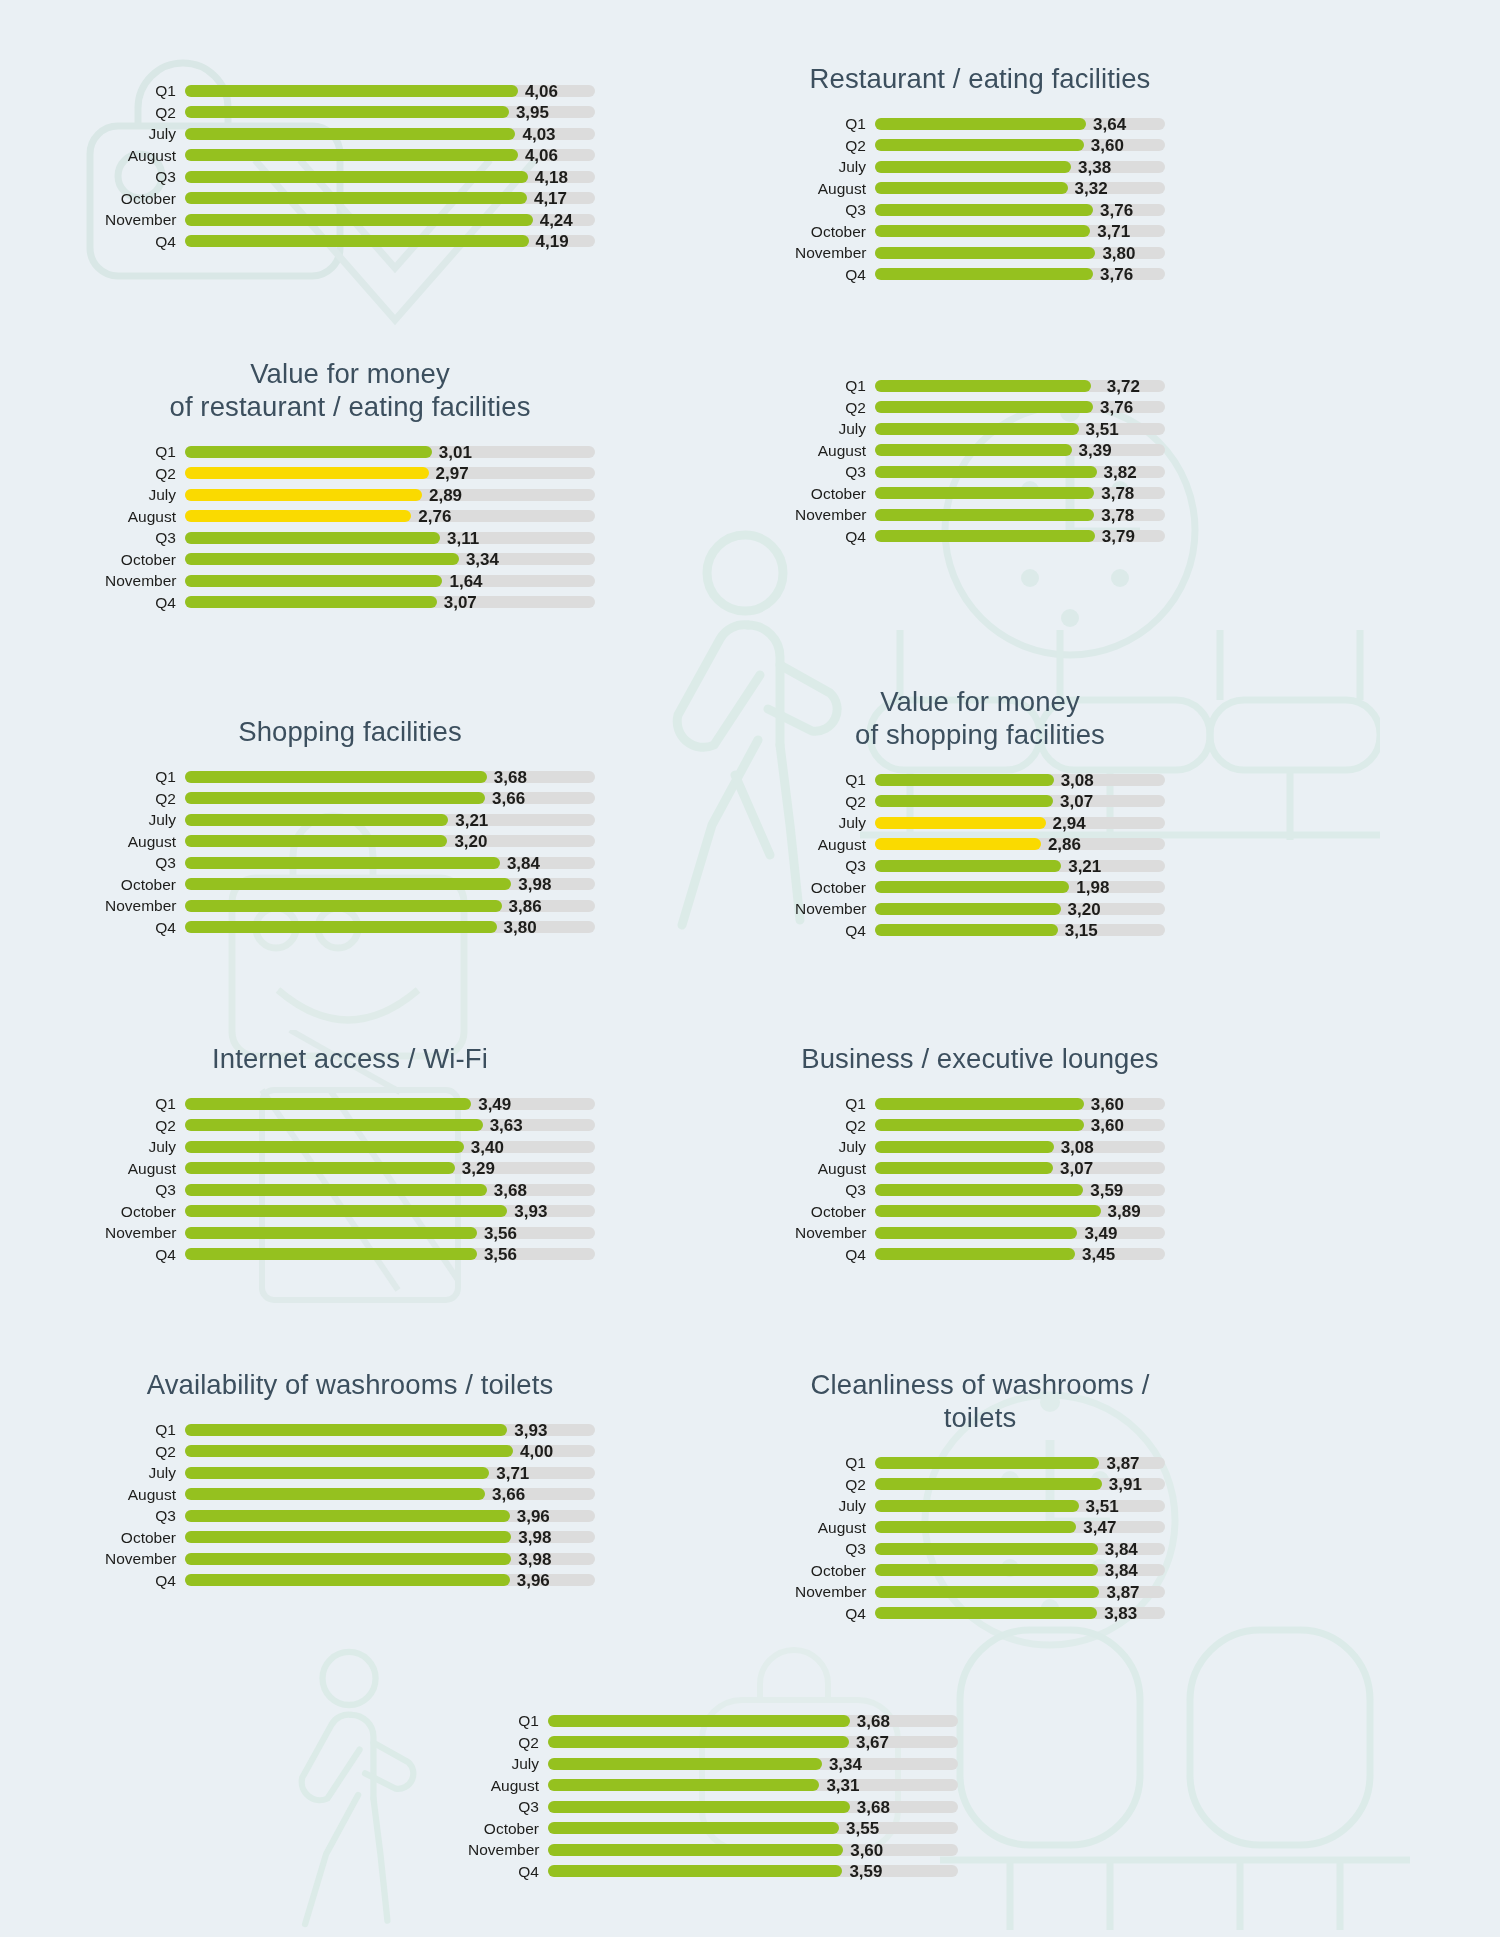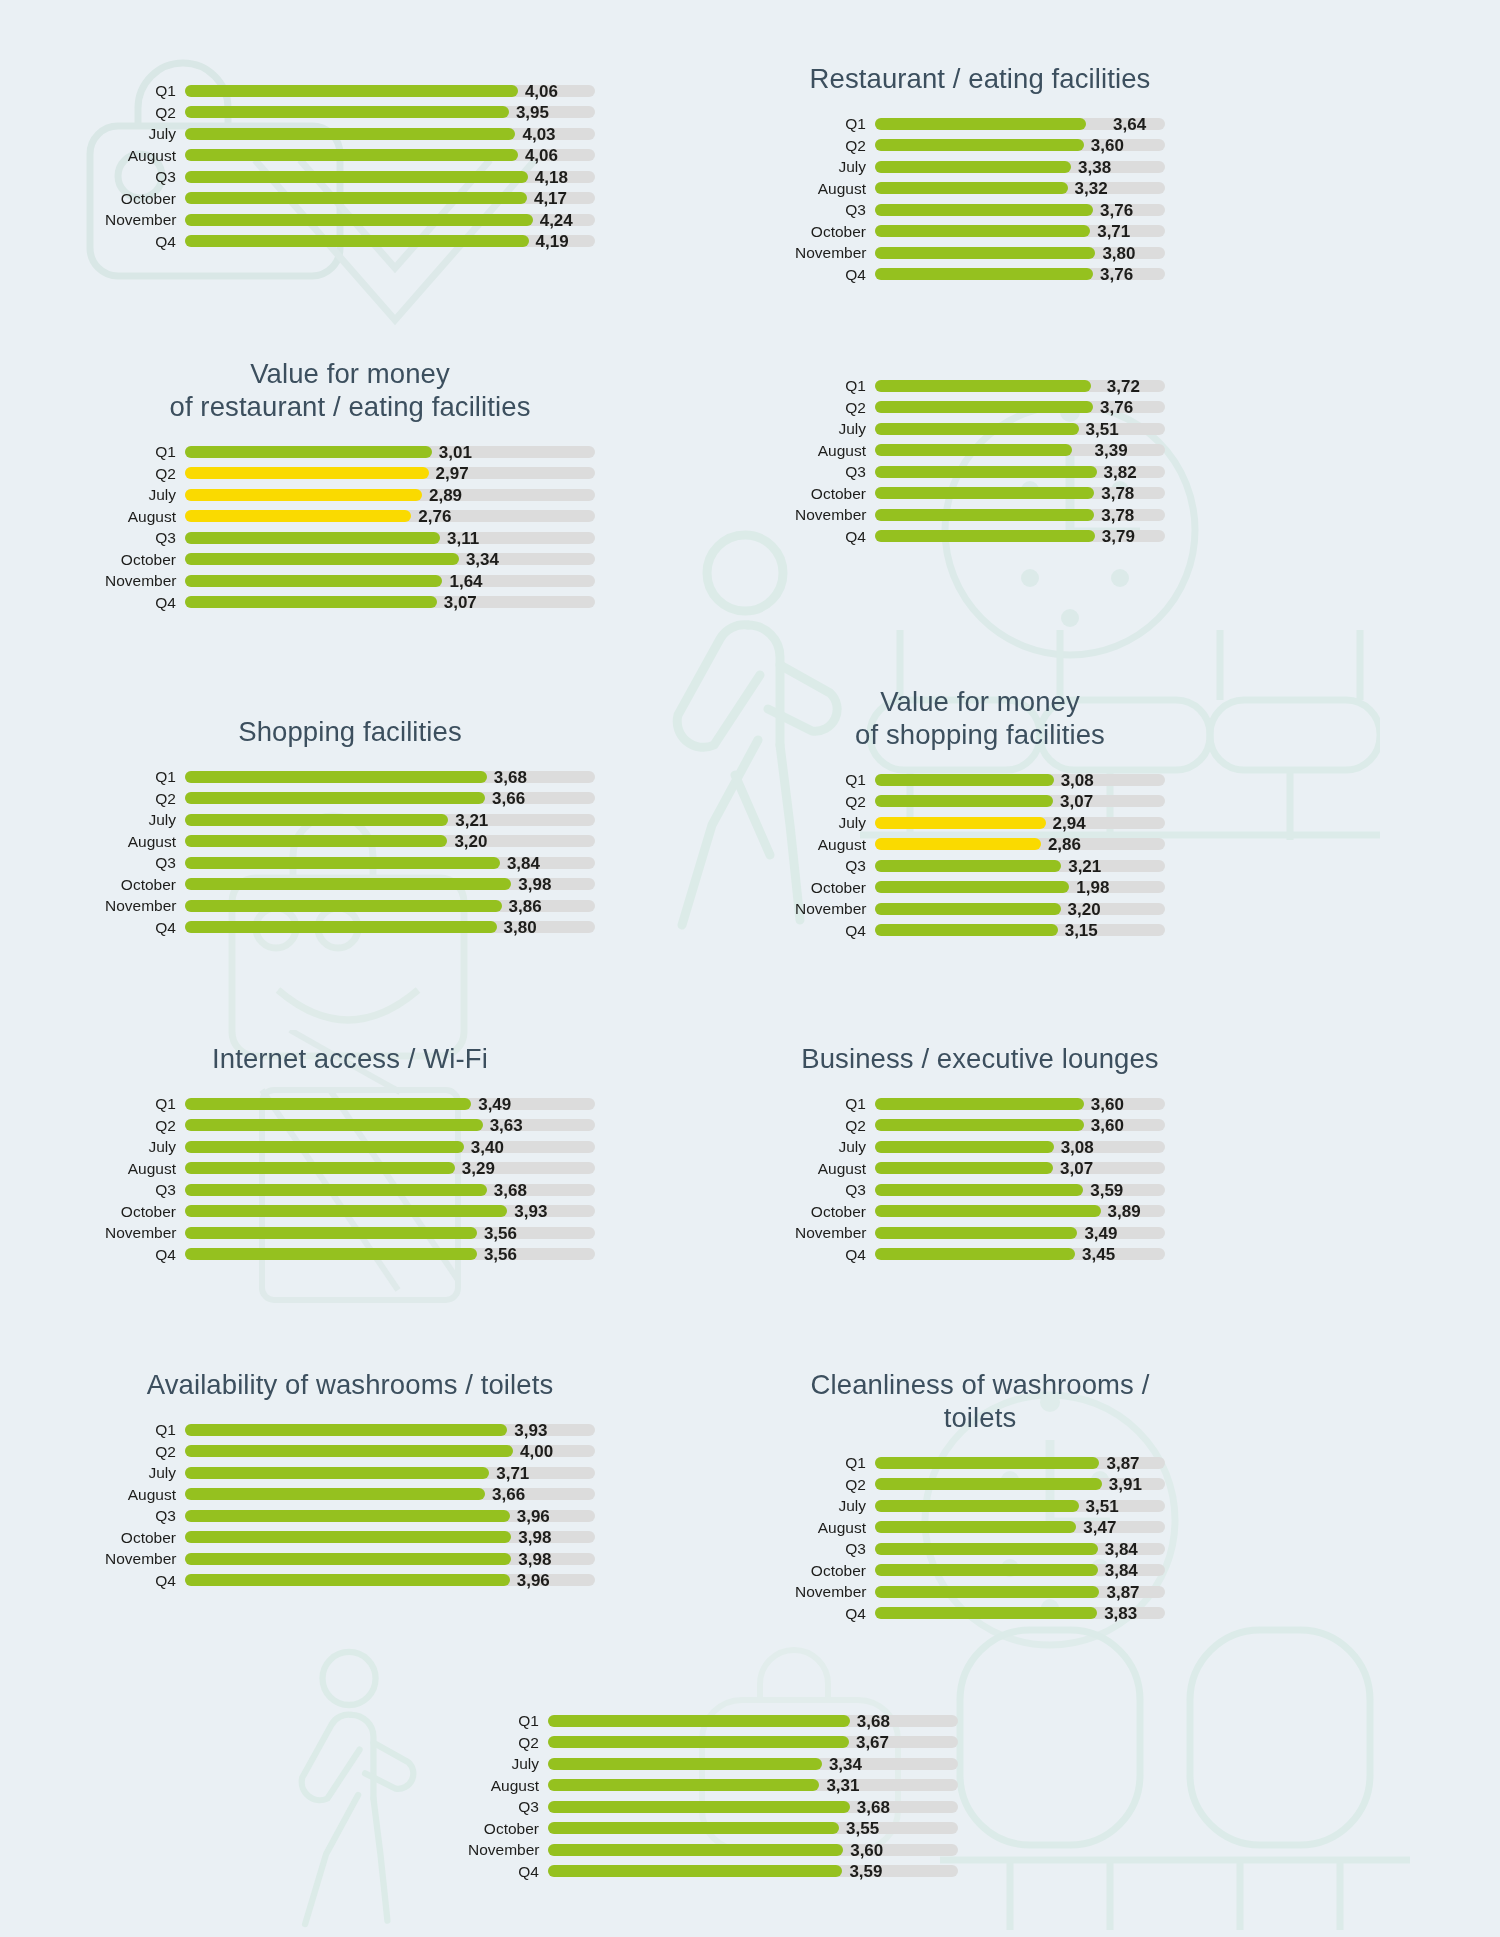--- a/index.html
+++ b/index.html
@@ -297,21 +297,21 @@
         </div>
     </div>
 
     <div class="chart c-right w-b" style="top:62px;">
       <div class="chart-title">Restaurant / eating facilities</div>
       <div class="rows">
           <div class="row">
             <div class="row-label lbl-w-80">Q1</div>
             <div class="track">
               <div class="fill" style="width: 72.8%;"></div>
-              <span class="val" style="left: 72.8%; margin-left: 20px;">3,64</span>
+              <span class="val" style="left: 72.8%;">3,64</span>
             </div>
           </div>
           <div class="row">
             <div class="row-label lbl-w-80">Q2</div>
             <div class="track">
               <div class="fill" style="width: 72%;"></div>
               <span class="val" style="left: 72%;">3,60</span>
             </div>
           </div>
           <div class="row">
@@ -442,21 +442,21 @@
             <div class="row-label lbl-w-80">July</div>
             <div class="track">
               <div class="fill" style="width: 70.2%;"></div>
               <span class="val" style="left: 70.2%;">3,51</span>
             </div>
           </div>
           <div class="row">
             <div class="row-label lbl-w-80">August</div>
             <div class="track">
               <div class="fill" style="width: 67.8%;"></div>
-              <span class="val" style="left: 67.8%; margin-left: 16px;">3,39</span>
+              <span class="val" style="left: 67.8%;">3,39</span>
             </div>
           </div>
           <div class="row">
             <div class="row-label lbl-w-80">Q3</div>
             <div class="track">
               <div class="fill" style="width: 76.4%;"></div>
               <span class="val" style="left: 76.4%; text-align: center;">3,82</span>
             </div>
           </div>
           <div class="row">

